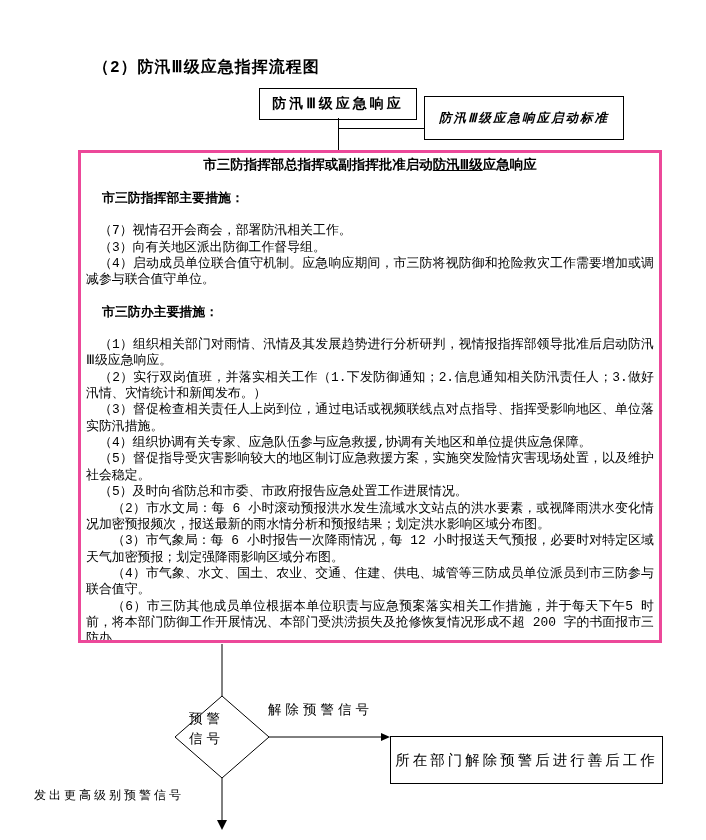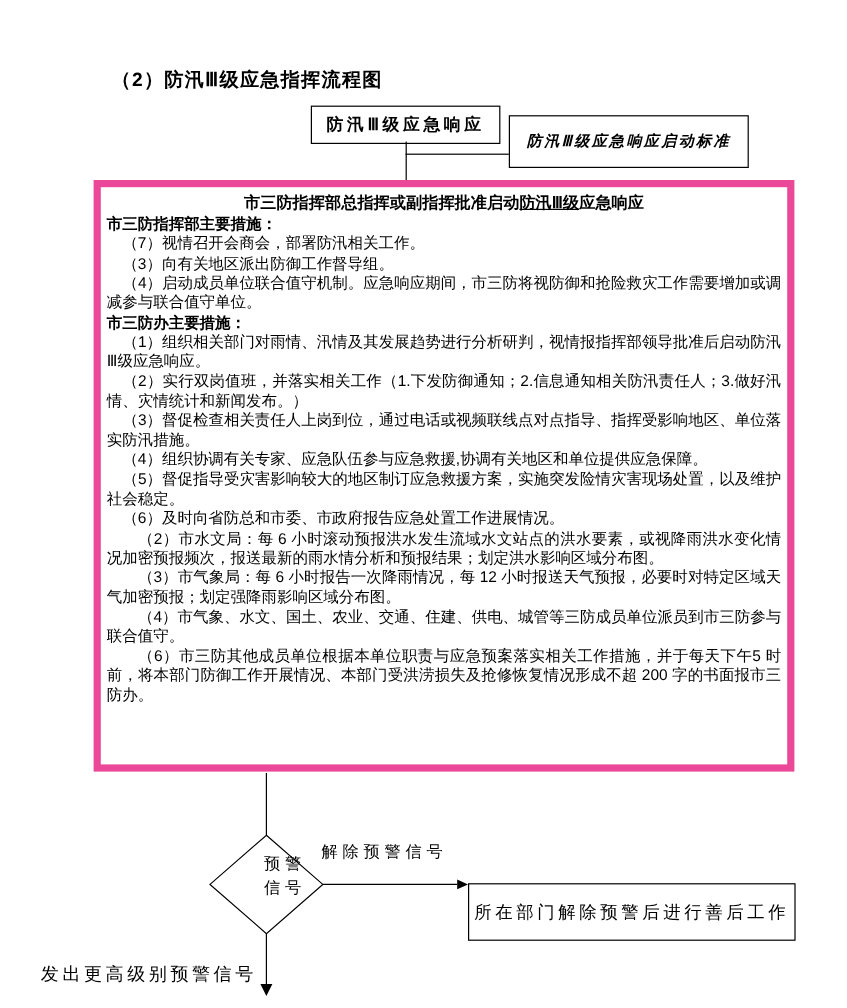--- a/index.html
+++ b/index.html
@@ -1,47 +1,47 @@
 <!DOCTYPE html>
 <html><head>
 <meta charset="utf-8">
 <style>
   html,body{margin:0;padding:0;background:#fff;}
   .page{
     position:relative;width:706px;height:840px;background:#ffffff;
-    font-family:Liberation Sans, sans-serif;color:#000;overflow:hidden;
+    font-family:Liberation Mono, monospace;color:#000;overflow:hidden;
   }
   .abs{position:absolute;}
   .line{position:absolute;background:#000;}
   .doc-title{
     position:absolute;left:93px;top:57px;font-size:16px;font-weight:bold;letter-spacing:1px;
   }
   .node{
     position:absolute;border:1px solid #000;background:#fff;
     display:flex;align-items:center;justify-content:center;text-align:center;
   }
   .start-box{left:259px;top:88px;width:156px;height:30px;font-size:14px;font-weight:bold;letter-spacing:3px;}
   .standard-box{left:424px;top:96px;width:198px;height:42px;font-size:12.5px;font-weight:bold;font-style:italic;letter-spacing:2px;}
   .aftercare-box{left:390px;top:736px;width:271px;height:46px;font-size:14.5px;letter-spacing:3px;}
   .main-box{
     position:absolute;left:78px;top:150px;width:584px;height:493px;
-    border:6px solid #ec4899;background:#fff;box-sizing:border-box;
+    border:3px solid #ec4899;background:#fff;box-sizing:border-box;
     padding:4px 5px 0 5px;font-size:12.9px;line-height:16.35px;overflow:hidden;
   }
   .box-header{text-align:center;font-weight:bold;font-size:13.5px;line-height:18px;margin-bottom:1px;}
   .u{text-decoration:underline;}
-  .sec-h{font-weight:bold;margin:0;text-align:left;}
+  .sec-h{font-weight:bold;margin:16px;text-align:left;}
   .it{margin:0;text-align:justify;}
   .i1{text-indent:13px;}
   .i2{text-indent:26px;}
   .flow-label{position:absolute;color:#000;white-space:nowrap;}
   .release-label{left:268px;top:701px;font-size:13.5px;letter-spacing:4px;}
-  .escalate-label{left:34px;top:787px;font-size:15px;letter-spacing:3px;margin-top:16px;}
+  .escalate-label{left:34px;top:787px;font-size:12px;letter-spacing:3px;}
   .diamond-text{
-    position:absolute;left:189px;top:710px;width:66px;text-align:right;
+    position:absolute;left:189px;top:710px;width:66px;text-align:left;
     font-size:13.5px;line-height:20px;letter-spacing:4px;
   }
   svg{display:block;}
 </style>
 </head>
 <body>
 
 <div class="page">
 
   <div class="doc-title">（2）防汛Ⅲ级应急指挥流程图</div>
@@ -64,21 +64,21 @@
     <p class="it i1">（7）视情召开会商会，部署防汛相关工作。</p>
     <p class="it i1">（3）向有关地区派出防御工作督导组。</p>
     <p class="it i1">（4）启动成员单位联合值守机制。应急响应期间，市三防将视防御和抢险救灾工作需要增加或调减参与联合值守单位。</p>
 
     <div class="sec-h">市三防办主要措施：</div>
     <p class="it i1">（1）组织相关部门对雨情、汛情及其发展趋势进行分析研判，视情报指挥部领导批准后启动防汛Ⅲ级应急响应。</p>
     <p class="it i1">（2）实行双岗值班，并落实相关工作（1.下发防御通知；2.信息通知相关防汛责任人；3.做好汛情、灾情统计和新闻发布。）</p>
     <p class="it i1">（3）督促检查相关责任人上岗到位，通过电话或视频联线点对点指导、指挥受影响地区、单位落实防汛措施。</p>
     <p class="it i1">（4）组织协调有关专家、应急队伍参与应急救援,协调有关地区和单位提供应急保障。</p>
     <p class="it i1">（5）督促指导受灾害影响较大的地区制订应急救援方案，实施突发险情灾害现场处置，以及维护社会稳定。</p>
-    <p class="it i1">（6）及时向省防总和市委、市政府报告应急处置工作进展情况。</p>
+    <p class="it i1">（5）及时向省防总和市委、市政府报告应急处置工作进展情况。</p>
 
     <p class="it i2">（2）市水文局：每 6 小时滚动预报洪水发生流域水文站点的洪水要素，或视降雨洪水变化情况加密预报频次，报送最新的雨水情分析和预报结果；划定洪水影响区域分布图。</p>
     <p class="it i2">（3）市气象局：每 6 小时报告一次降雨情况，每 12 小时报送天气预报，必要时对特定区域天气加密预报；划定强降雨影响区域分布图。</p>
     <p class="it i2">（4）市气象、水文、国土、农业、交通、住建、供电、城管等三防成员单位派员到市三防参与联合值守。</p>
     <p class="it i2">（6）市三防其他成员单位根据本单位职责与应急预案落实相关工作措施，并于每天下午5 时前，将本部门防御工作开展情况、本部门受洪涝损失及抢修恢复情况形成不超 200 字的书面报市三防办。</p>
   </div>
 
   <svg class="abs" style="left:0;top:644px;" width="706" height="196" viewBox="0 0 706 196">
 
     <line x1="222" y1="0" x2="222" y2="52" stroke="#000" stroke-width="1"></line>

